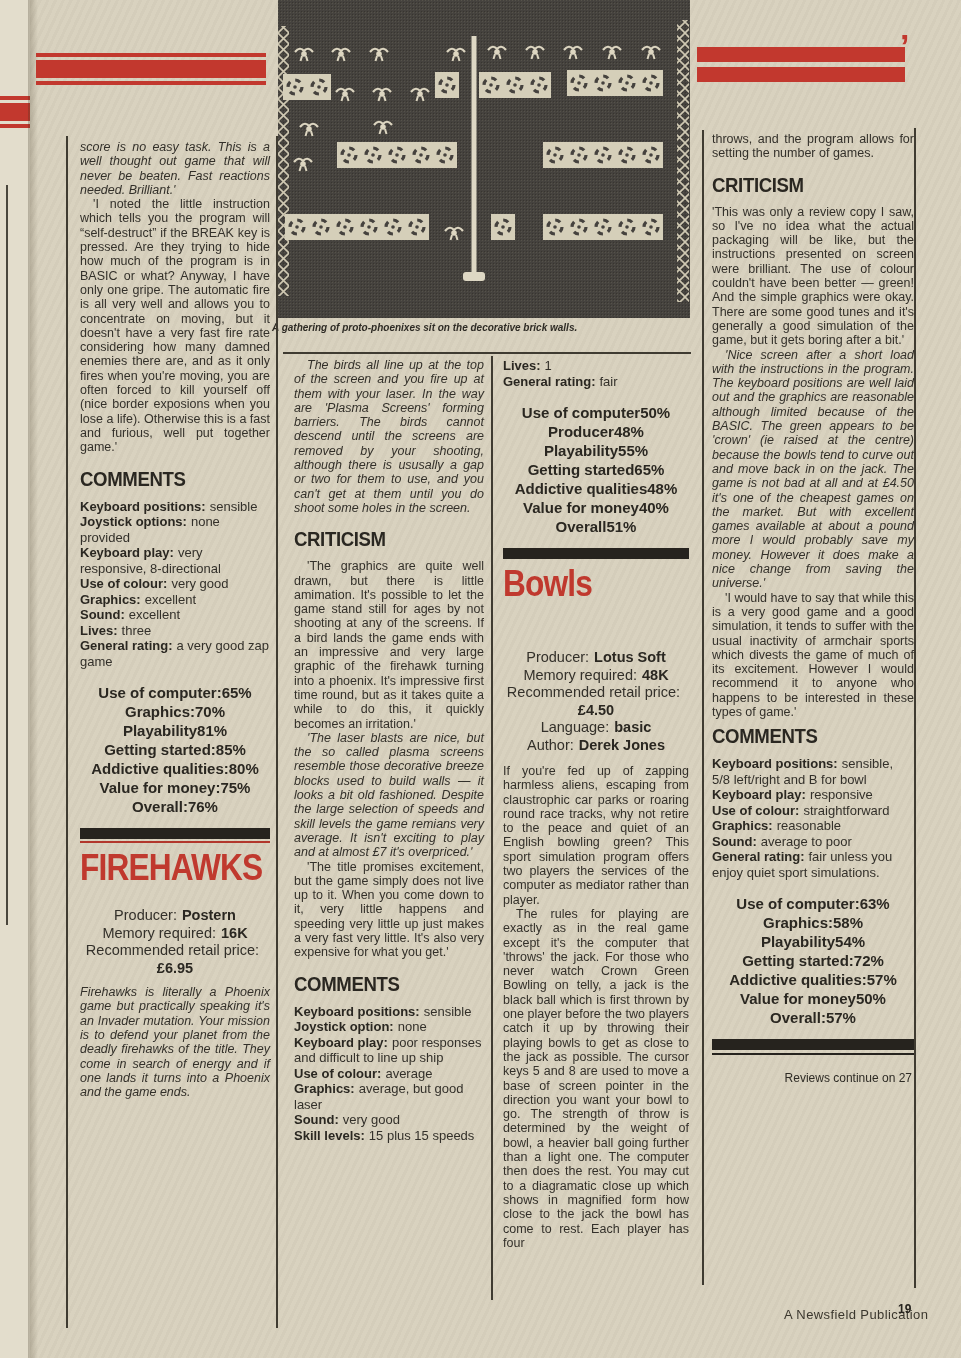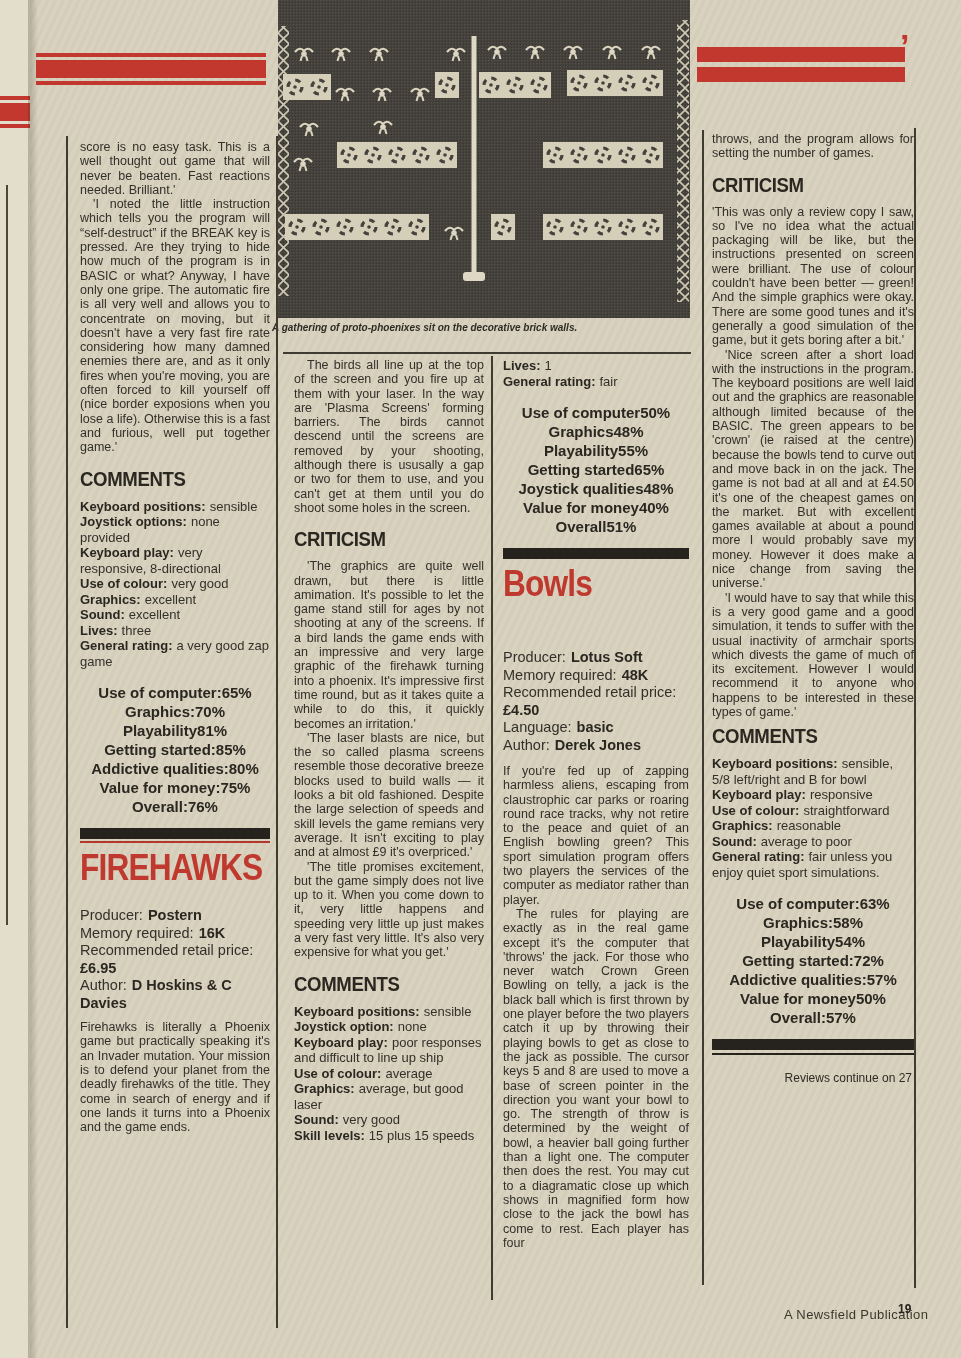--- a/index.html
+++ b/index.html
@@ -27,27 +27,27 @@
   .shot{position:absolute;left:278px;top:0;}
   .caption{position:absolute;left:272px;top:322px;width:402px;font-size:10px;font-weight:bold;color:#2e2b25;font-style:italic;}
   .cap-rule{position:absolute;left:283px;top:352px;width:408px;height:2px;background:#3f3b31;}
   
   .col{position:absolute;}
   .col1{left:80px;top:140px;width:190px;}
   .col2{left:294px;top:358px;width:190px;}
   .col3{left:503px;top:358px;width:186px;}
   .col4{left:712px;top:132px;width:202px;}
   .para{font-size:12.5px;line-height:14.3px;text-align:justify;text-indent:13px;margin:0;color:#33302a;}
-  .it{}
+  .it{font-style:italic;}
   .ni{text-indent:0;}
   .sec{font-size:20px;font-weight:bold;margin:13px 0 8px;letter-spacing:-.4px;
        transform:scaleX(.93);transform-origin:left;color:#2a2721;}
   .kv{font-size:13px;line-height:15.5px;}
   .kv-l{margin-right:4px;color:#2a2721;}
-  .inforow{font-size:14.5px;line-height:17.5px;}
+  .inforow{font-size:14.5px;line-height:17.5px;text-align:center;}
   .inforow span{margin-right:5px;}
   .inforow b{color:#2a2721;}
   .ratings{margin-top:14px;}
   .rrow{display:flex;justify-content:center;font-size:15px;line-height:19px;font-weight:bold;color:#2a2721;}
   .bar-black{height:11px;background:#26231e;}
   .redline{height:2px;background:#b2372c;margin-top:2px;}
   .blackline{height:2px;background:#26231e;margin-top:3px;}
   .divider{margin-top:12px;}
   .game-title{color:#c0392e;font-size:36px;font-weight:bold;letter-spacing:-1px;
       transform:scaleX(.88);transform-origin:left;margin:4px 0 0;}
@@ -243,35 +243,34 @@
       </div>
     <div class="divider">
       <div class="bar-black"></div>
         <div class="redline"></div>
     </div>
     <h1 class="game-title">FIREHAWKS</h1>
     <div style="margin-top:18px;">
         <div class="inforow"><span>Producer:</span><b>Postern</b></div>
         <div class="inforow"><span>Memory required:</span><b>16K</b></div>
         <div class="inforow"><span>Recommended retail price:</span><b>£6.95</b></div>
-        <div class="inforow"><span>Author:</span><b>D Hoskins &amp; C Davies</b></div>
       </div>
     <div style="margin-top:8px;">
         <p class="para it ni">Firehawks is literally a Phoenix game but practically speaking it's an Invader mutation. Your mission is to defend your planet from the deadly firehawks of the title. They come in search of energy and if one lands it turns into a Phoenix and the game ends.</p>
       </div>
   </div>
 
   <div class="col col2">
     <div>
         <p class="para it">The birds all line up at the top of the screen and you fire up at them with your laser. In the way are 'Plasma Screens' forming barriers. The birds cannot descend until the screens are removed by your shooting, although there is ususally a gap or two for them to use, and you can't get at them until you do shoot some holes in the screen.</p>
       </div>
     <h2 class="sec">CRITICISM</h2>
     <div>
         <p class="para">'The graphics are quite well drawn, but there is little amimation. It's possible to let the game stand still for ages by not shooting at any of the screens. If a bird lands the game ends with an impressive and very large graphic of the firehawk turning into a phoenix. It's impressive first time round, but as it takes quite a while to do this, it quickly becomes an irritation.'</p>
-        <p class="para it">'The laser blasts are nice, but the so called plasma screens resemble those decorative breeze blocks used to build walls — it looks a bit old fashioned. Despite the large selection of speeds and skill levels the game remians very average. It isn't exciting to play and at almost £9 it's overpriced.'</p>
+        <p class="para it">'The laser blasts are nice, but the so called plasma screens resemble those decorative breeze blocks used to build walls — it looks a bit old fashioned. Despite the large selection of speeds and skill levels the game remians very average. It isn't exciting to play and at almost £7 it's overpriced.'</p>
         <p class="para">'The title promises excitement, but the game simply does not live up to it. When you come down to it, very little happens and speeding very little up just makes a very fast very little. It's also very expensive for what you get.'</p>
       </div>
     <h2 class="sec">COMMENTS</h2>
     <div>
         <div class="kv"><b class="kv-l">Keyboard positions:</b><span class="kv-v">sensible</span></div>
         <div class="kv"><b class="kv-l">Joystick option:</b><span class="kv-v">none</span></div>
         <div class="kv"><b class="kv-l">Keyboard play:</b><span class="kv-v">poor responses and difficult to line up ship</span></div>
         <div class="kv"><b class="kv-l">Use of colour:</b><span class="kv-v">average</span></div>
         <div class="kv"><b class="kv-l">Graphics:</b><span class="kv-v">average, but good laser</span></div>
         <div class="kv"><b class="kv-l">Sound:</b><span class="kv-v">very good</span></div>
@@ -283,33 +282,33 @@
     <div>
         <div class="kv"><b class="kv-l">Lives:</b><span class="kv-v">1</span></div>
         <div class="kv"><b class="kv-l">General rating:</b><span class="kv-v">fair</span></div>
       </div>
     <div class="ratings">
         <div class="rrow">
           <b class="rl">Use of computer</b>
           <b class="rv">50%</b>
         </div>
         <div class="rrow">
-          <b class="rl">Graphics</b>
+          <b class="rl">Producer</b>
           <b class="rv">48%</b>
         </div>
         <div class="rrow">
           <b class="rl">Playability</b>
           <b class="rv">55%</b>
         </div>
         <div class="rrow">
           <b class="rl">Getting started</b>
           <b class="rv">65%</b>
         </div>
         <div class="rrow">
-          <b class="rl">Joystick qualities</b>
+          <b class="rl">Addictive qualities</b>
           <b class="rv">48%</b>
         </div>
         <div class="rrow">
           <b class="rl">Value for money</b>
           <b class="rv">40%</b>
         </div>
         <div class="rrow">
           <b class="rl">Overall</b>
           <b class="rv">51%</b>
         </div>

